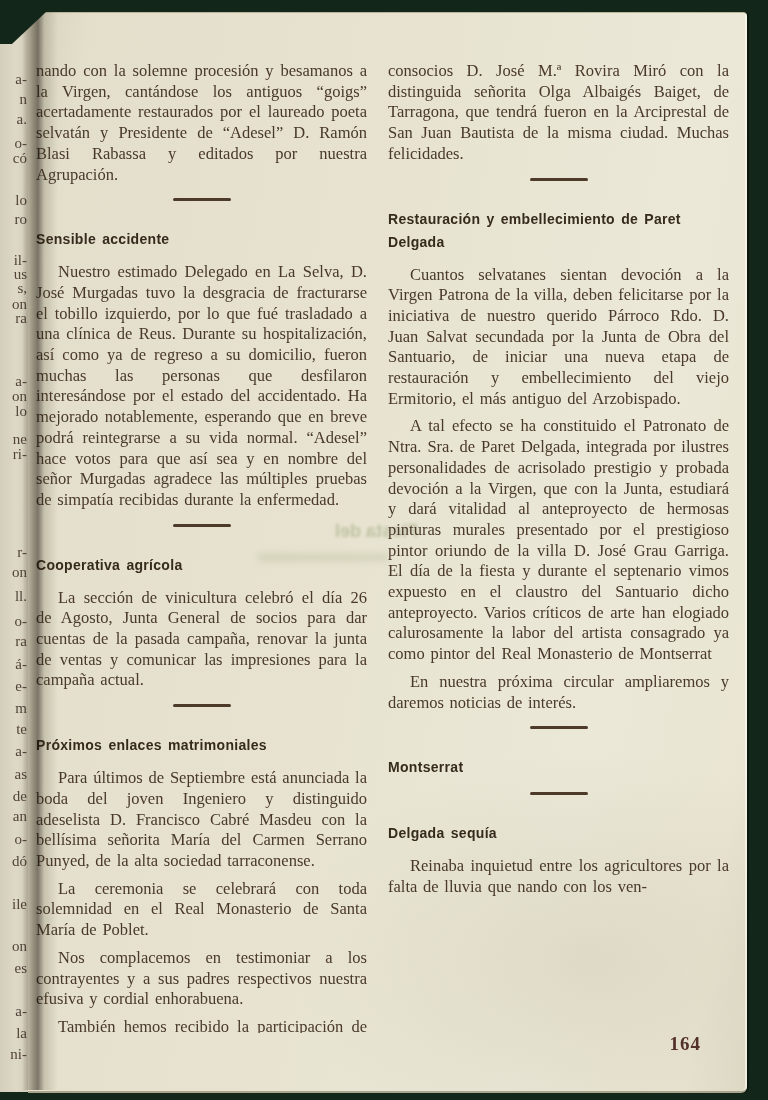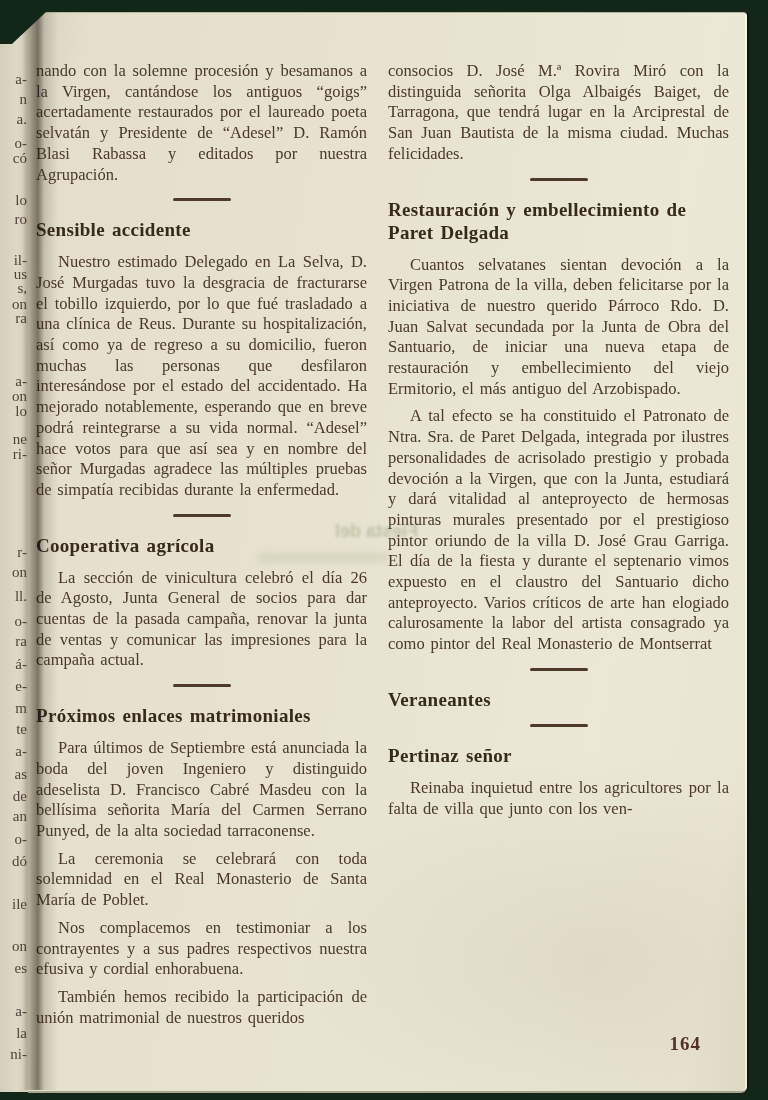--- a/index.html
+++ b/index.html
@@ -42,23 +42,23 @@
   .col{
     position:absolute;top:48px;bottom:58px;overflow:hidden;
     color:#4a392b;font-size:16.5px;line-height:20.7px;
     text-align:justify;word-spacing:1.6px;
   }
   .col-left{left:8px;width:331px;}
   .col-right{left:360px;width:341px;}
   .para{margin:0 0 7px 0;text-indent:22px;}
   .para.noindent{text-indent:0;}
   .heading{
-    font-family:Liberation Serif, serif;
-    font-size:19px;line-height:23px;font-weight:700;color:#362a1d;
-    letter-spacing:0.3px;word-spacing:2px;margin:17px 0 11px 0;text-align:left;text-indent:0;
+    font-family:Liberation Sans, sans-serif;
+    font-size:14px;line-height:23px;font-weight:700;color:#362a1d;
+    letter-spacing:0.3px;word-spacing:2px;margin:27px 0 11px 0;text-align:left;text-indent:0;
   }
   .rule{
     width:58px;height:0;border-top:3px solid #4e3a29;border-radius:2px;
     margin:13px auto 14px auto;
   }
   
   .page-number{
     position:absolute;right:46px;bottom:36px;
     font-size:19px;font-weight:700;color:#53302b;letter-spacing:1px;
   }
@@ -134,29 +134,30 @@
       <h2 class="heading">Cooperativa agrícola</h2>
       <p class="para">La sección de vinicultura celebró el día 26 de Agosto, Junta General de socios para dar cuentas de la pasada campaña, renovar la junta de ventas y comunicar las impresiones para la campaña actual.</p>
       <div class="rule"></div>
       <h2 class="heading">Próximos enlaces matrimoniales</h2>
       <p class="para">Para últimos de Septiembre está anunciada la boda del joven Ingeniero y distinguido adeselista D. Francisco Cabré Masdeu con la bellísima señorita María del Carmen Serrano Punyed, de la alta sociedad tarraconense.</p>
       <p class="para">La ceremonia se celebrará con toda solemnidad en el Real Monasterio de Santa María de Poblet.</p>
       <p class="para">Nos complacemos en testimoniar a los contrayentes y a sus padres respectivos nuestra efusiva y cordial enhorabuena.</p>
       <p class="para">También hemos recibido la participación de unión matrimonial de nuestros queridos</p>
     </div>
   <div class="col col-right">
-      <p class="para noindent">consocios D. José M.ª Rovira Miró con la distinguida señorita Olga Albaigés Baiget, de Tarragona, que tendrá lugar en la Arciprestal de San Juan Bautista de la misma ciudad. Muchas felicidades.</p>
+      <p class="para noindent">consocios D. José M.ª Rovira Miró con la distinguida señorita Olga Albaigés Baiget, de Tarragona, que tendrá fueron en la Arciprestal de San Juan Bautista de la misma ciudad. Muchas felicidades.</p>
       <div class="rule"></div>
       <h2 class="heading">Restauración y embellecimiento de Paret Delgada</h2>
       <p class="para">Cuantos selvatanes sientan devoción a la Virgen Patrona de la villa, deben felicitarse por la iniciativa de nuestro querido Párroco Rdo. D. Juan Salvat secundada por la Junta de Obra del Santuario, de iniciar una nueva etapa de restauración y embellecimiento del viejo Ermitorio, el más antiguo del Arzobispado.</p>
       <p class="para">A tal efecto se ha constituido el Patronato de Ntra. Sra. de Paret Delgada, integrada por ilustres personalidades de acrisolado prestigio y probada devoción a la Virgen, que con la Junta, estudiará y dará vitalidad al anteproyecto de hermosas pinturas murales presentado por el prestigioso pintor oriundo de la villa D. José Grau Garriga. El día de la fiesta y durante el septenario vimos expuesto en el claustro del Santuario dicho anteproyecto. Varios críticos de arte han elogiado calurosamente la labor del artista consagrado ya como pintor del Real Monasterio de Montserrat</p>
+      <p class="para">En nuestra próxima circular ampliaremos y daremos noticias de interés.</p>
       <div class="rule"></div>
-      <h2 class="heading">Veraneantes</h2>
+      <h2 class="heading">Montserrat</h2>
       <div class="rule"></div>
-      <h2 class="heading">Pertinaz señor</h2>
-      <p class="para">Reinaba inquietud entre los agricultores por la falta de villa que junto con los ven-</p>
+      <h2 class="heading">Delgada sequía</h2>
+      <p class="para">Reinaba inquietud entre los agricultores por la falta de lluvia que nando con los ven-</p>
     </div>
 
   <div class="page-number">164</div>
 </div>
 
 <div class="gutter-shadow"></div>
 <div class="cover-wedge"></div>
 
 </body></html>

